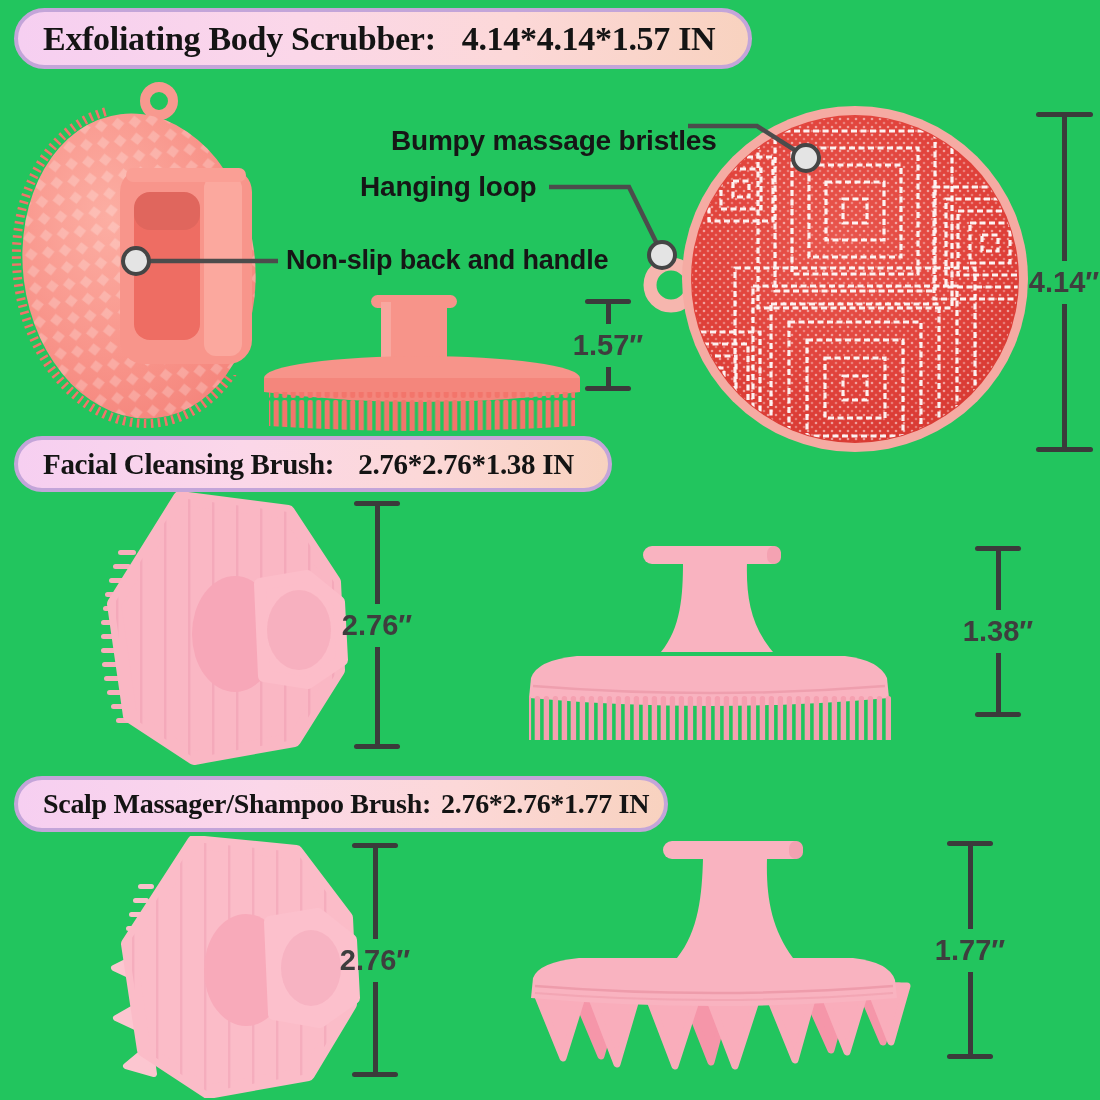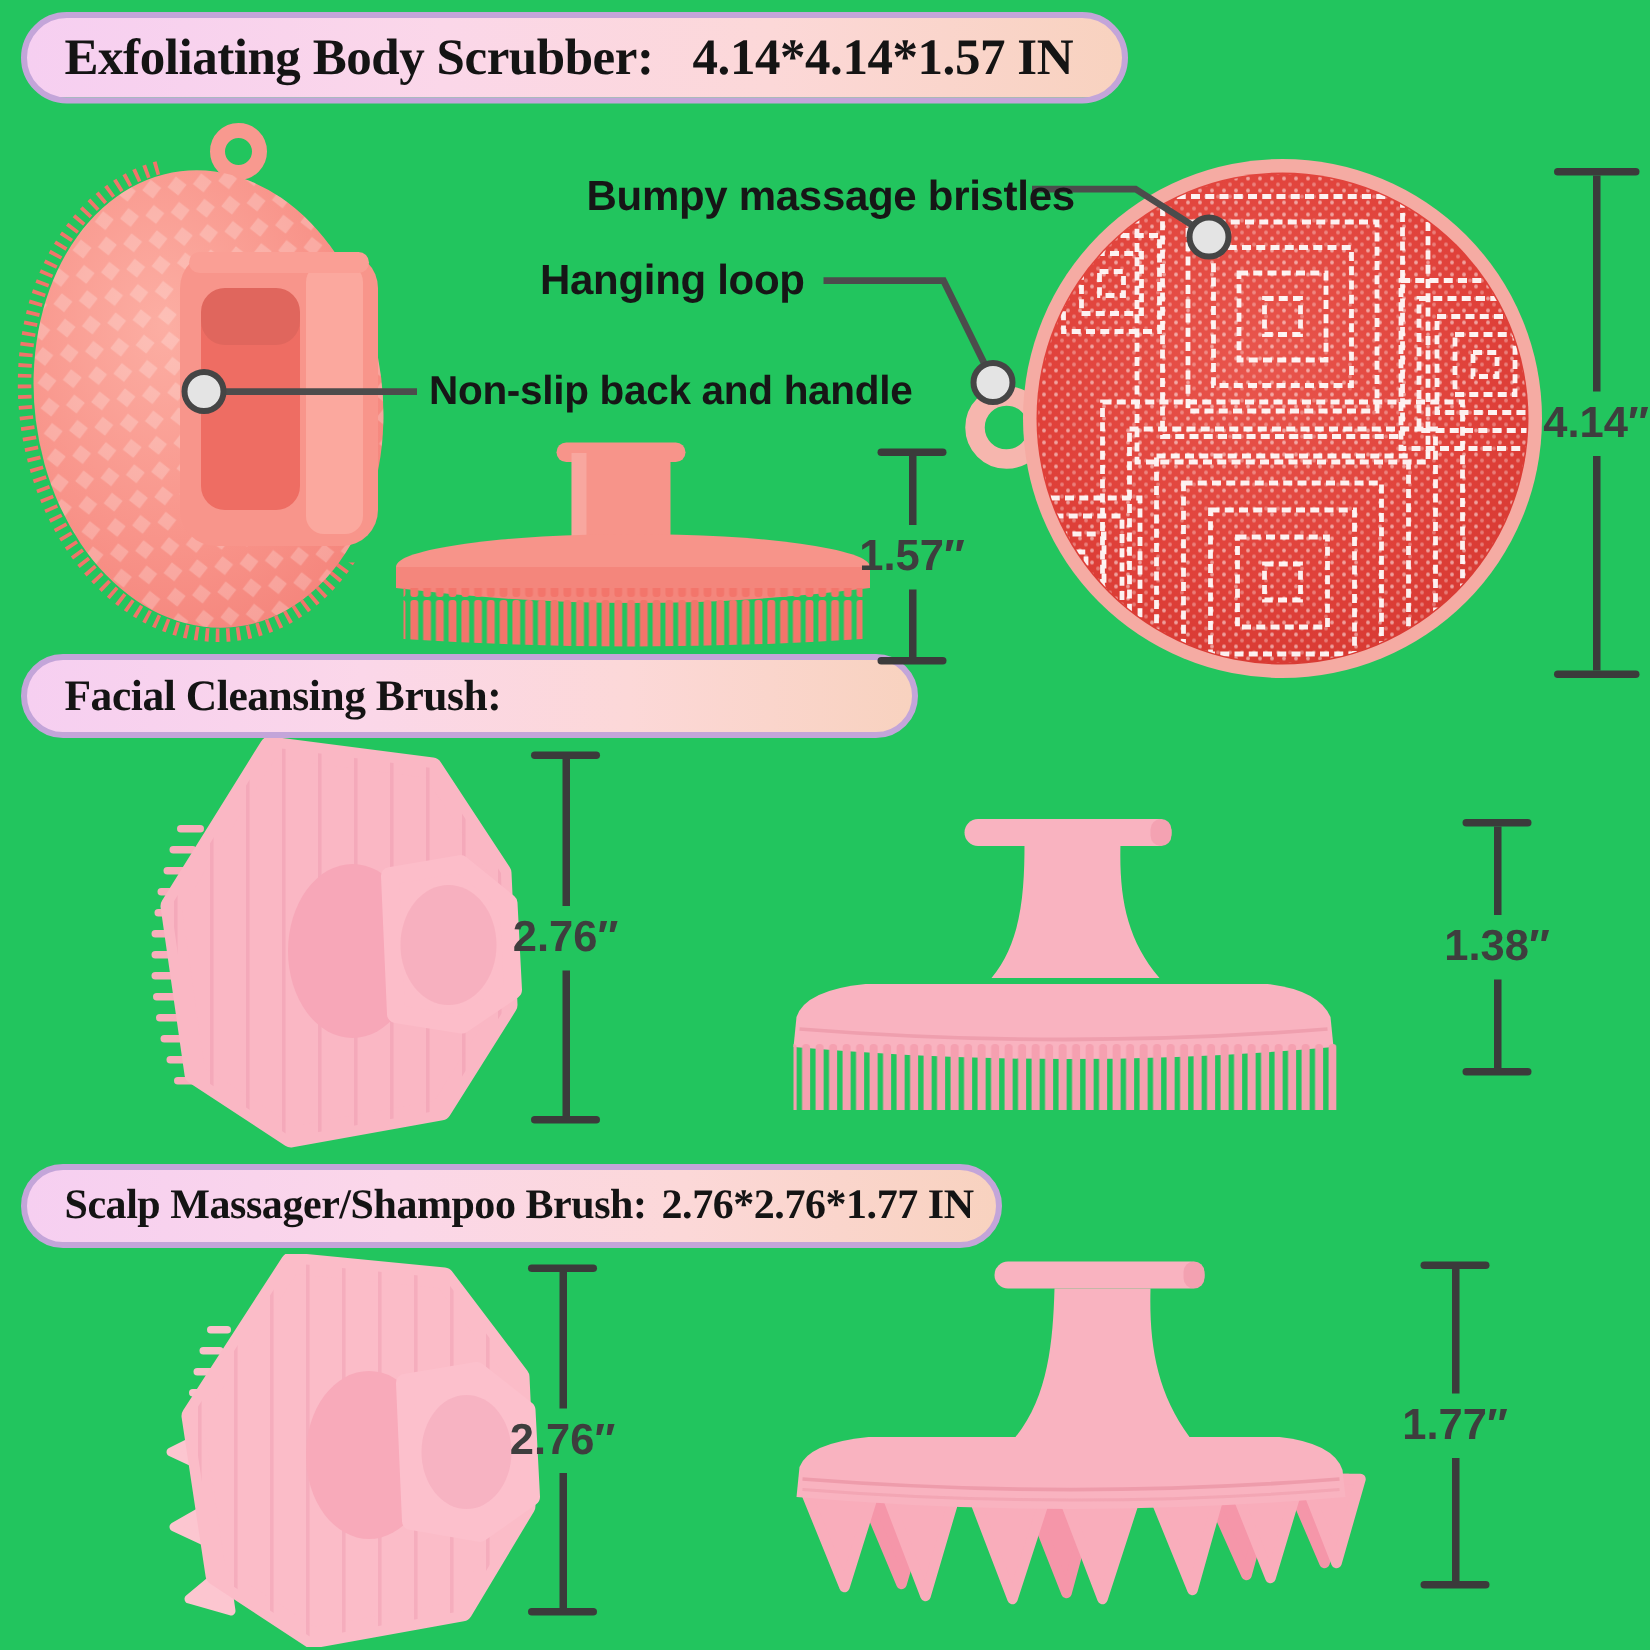--- a/index.html
+++ b/index.html
@@ -15,31 +15,31 @@
   .banner .b-title{letter-spacing:-0.3px;}
   .banner .b-size{letter-spacing:-0.3px;}
   .banner-1{left:14px;top:8px;width:738px;height:61px;font-size:34px;}
   .banner-1 .b-size{margin-left:26px;}
   .banner-2{left:14px;top:436px;width:598px;height:56px;font-size:29px;}
   .banner-2 .b-size{margin-left:24px;}
   .banner-3{left:14px;top:776px;width:654px;height:56px;font-size:28px;}
   .banner-3 .b-size{margin-left:10px;}
   
   .note{position:absolute;font-weight:600;color:#161616;font-size:28px;letter-spacing:-0.2px;z-index:6;}
-  .note-bumpy{left:391px;top:115px;}
+  .note-bumpy{left:391px;top:125px;}
   .note-loop{left:360px;top:171px;}
   .note-nonslip{left:286px;top:245px;font-size:27px;}
   .callout-overlay{position:absolute;left:0;top:0;z-index:5;pointer-events:none;}
   
   .dim{position:absolute;width:90px;display:flex;flex-direction:column;align-items:center;z-index:4;}
   .dim .cap{height:5px;width:46px;background:#3b3b3b;border-radius:2.5px;}
   .dim.wide .cap{width:57px;}
   .dim .seg{width:5px;flex:1;background:#3b3b3b;}
   .dim .lbl{font-size:29px;font-weight:600;color:#3e3e3e;padding:5px 0;white-space:nowrap;}
-  .dim-157{left:563px;top:299px;height:144px;justify-content:center;}
+  .dim-157{left:563px;top:299px;height:92px;justify-content:center;}
   .dim-414{left:1019px;top:112px;height:340px;}
   .dim-276a{left:332px;top:501px;height:248px;}
   .dim-138{left:953px;top:546px;height:171px;}
   .dim-276b{left:330px;top:843px;height:234px;}
   .dim-177{left:925px;top:841px;height:218px;}
 </style>
 </head>
 <body>
 
 <div class="stage">
@@ -138,20 +138,21 @@
         <rect x="296" y="94" width="112" height="112"></rect>
         <rect x="95" y="88" width="16" height="16"></rect>
           <rect x="83" y="76" width="40" height="40"></rect>
         <rect x="71" y="64" width="64" height="64"></rect>
       </g>
     </g>
   </svg>
 
   <div class="banner banner-2">
     <span class="b-title">Facial Cleansing Brush:</span>
+    <span class="b-size">2.76*2.76*1.38 IN</span>
   </div>
 
   <svg class="product" style="left:92px;top:492px;" width="262" height="276" viewBox="0 0 262 276">
     <defs>
       <pattern id="dStri" width="24" height="10" patternUnits="userSpaceOnUse">
         <rect x="0" y="0" width="2.4" height="10" fill="rgba(225,120,150,0.22)"></rect>
       </pattern>
     </defs>
     <g fill="#f9aebc">
       <rect x="26" y="58" width="18" height="5" rx="2.5"></rect>

